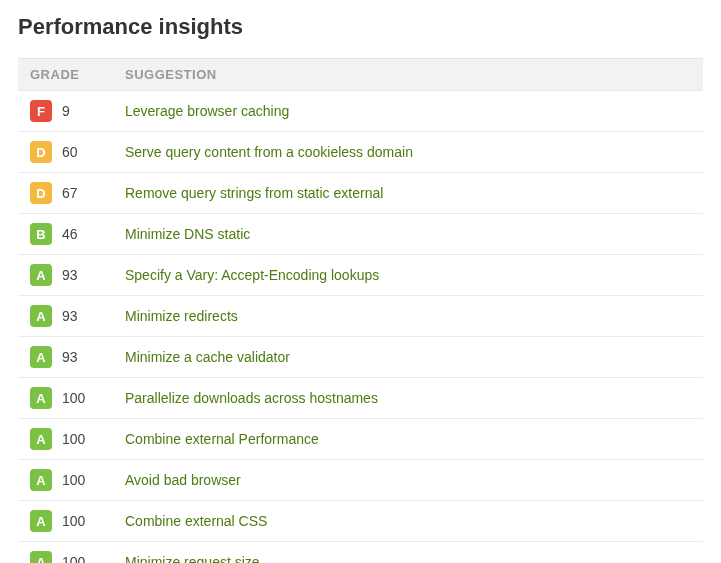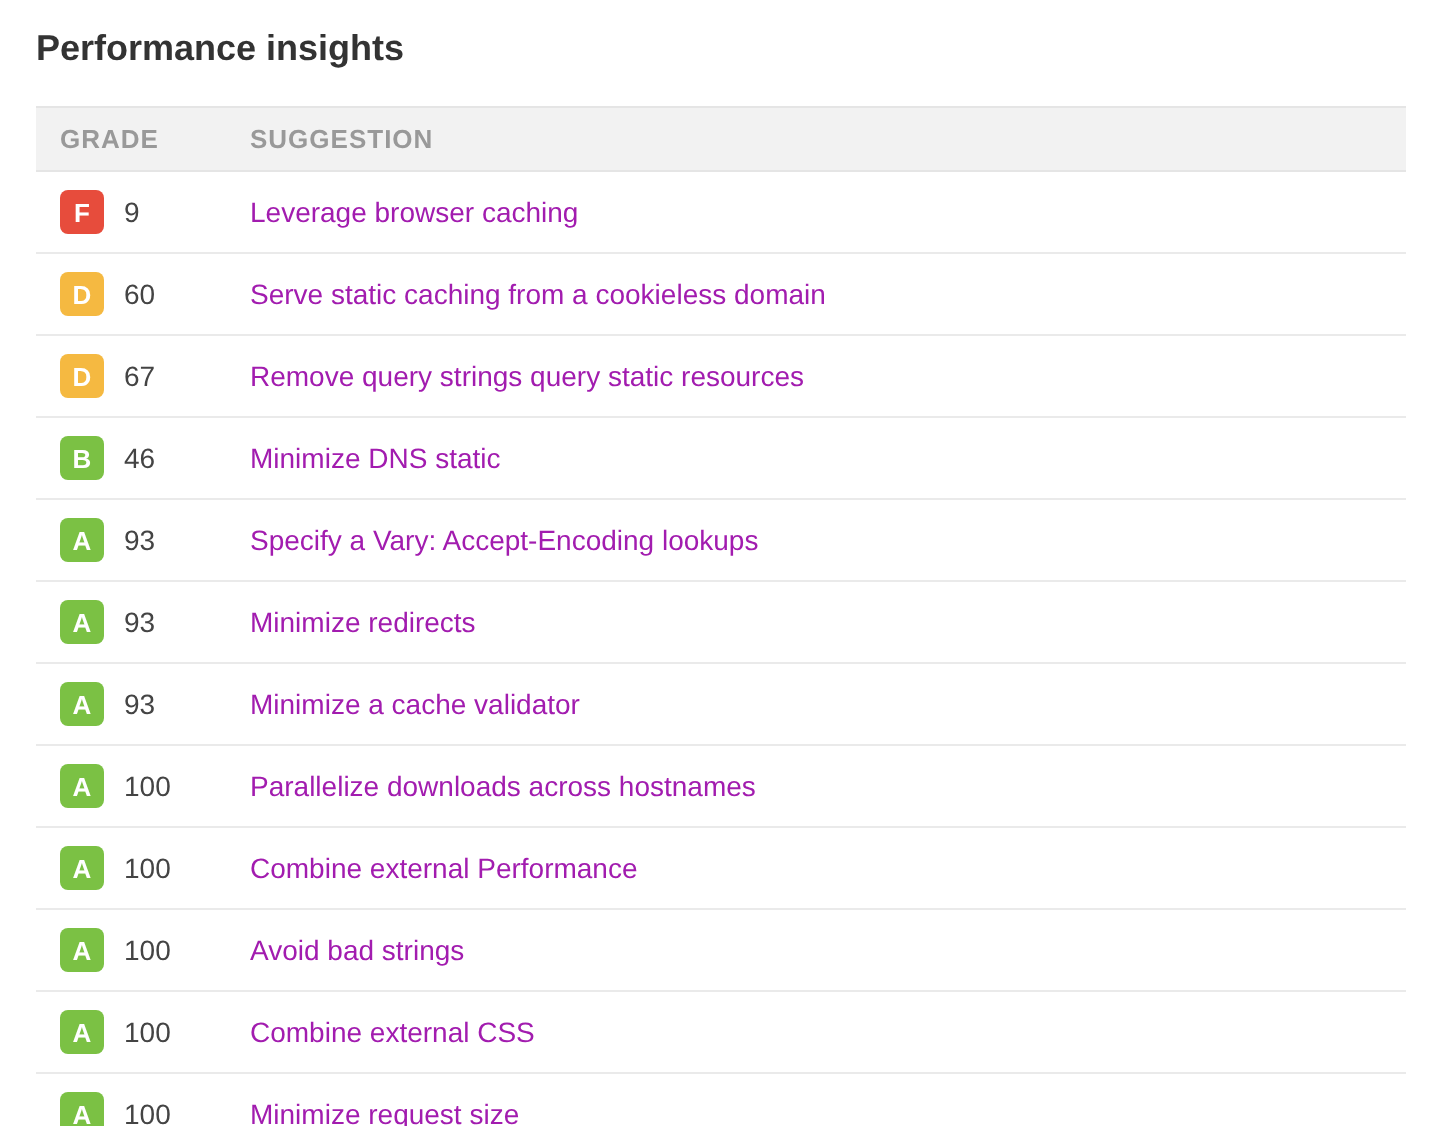--- a/index.html
+++ b/index.html
@@ -6,21 +6,21 @@
       box-sizing: border-box;
       margin: 0;
       padding: 0;
     }
     body {
       font-family: "Helvetica Neue", Helvetica, Arial, sans-serif;
       background: #fff;
       padding: 14px 18px;
     }
     .title {
-      font-size: 18px;
+      font-size: 22px;
       font-weight: 600;
       color: #333;
       margin-bottom: 18px;
     }
     .table {
       width: 100%;
       border-collapse: collapse;
     }
     .table thead th {
       background: #f2f2f2;
@@ -57,21 +57,21 @@
       border-radius: 4px;
       color: #fff;
       font-size: 13px;
       font-weight: 700;
     }
     .grade-score {
       font-size: 14px;
       color: #444;
     }
     .suggestion-text {
-      color: #a21caf;
+      color: #4d7c0f;
     }
   </style>
 </head>
 <body>
 
 <h1 class="title">Performance insights</h1>
 
 <table class="table">
   <thead>
     <tr>
@@ -89,30 +89,30 @@
         </td>
         <td><span class="suggestion-text">Leverage browser caching</span></td>
       </tr>
       <tr>
         <td>
           <div class="grade-cell">
             <span class="grade-badge" style="background: rgb(245, 185, 65);">D</span>
             <span class="grade-score">60</span>
           </div>
         </td>
-        <td><span class="suggestion-text">Serve static caching from a cookieless domain</span></td>
+        <td><span class="suggestion-text">Serve query content from a cookieless domain</span></td>
       </tr>
       <tr>
         <td>
           <div class="grade-cell">
             <span class="grade-badge" style="background: rgb(245, 185, 65);">D</span>
             <span class="grade-score">67</span>
           </div>
         </td>
-        <td><span class="suggestion-text">Remove query strings query static resources</span></td>
+        <td><span class="suggestion-text">Remove query strings from static external</span></td>
       </tr>
       <tr>
         <td>
           <div class="grade-cell">
             <span class="grade-badge" style="background: rgb(123, 193, 68);">B</span>
             <span class="grade-score">46</span>
           </div>
         </td>
         <td><span class="suggestion-text">Minimize DNS static</span></td>
       </tr>
@@ -161,21 +161,21 @@
         </td>
         <td><span class="suggestion-text">Combine external Performance</span></td>
       </tr>
       <tr>
         <td>
           <div class="grade-cell">
             <span class="grade-badge" style="background: rgb(123, 193, 68);">A</span>
             <span class="grade-score">100</span>
           </div>
         </td>
-        <td><span class="suggestion-text">Avoid bad strings</span></td>
+        <td><span class="suggestion-text">Avoid bad browser</span></td>
       </tr>
       <tr>
         <td>
           <div class="grade-cell">
             <span class="grade-badge" style="background: rgb(123, 193, 68);">A</span>
             <span class="grade-score">100</span>
           </div>
         </td>
         <td><span class="suggestion-text">Combine external CSS</span></td>
       </tr>

